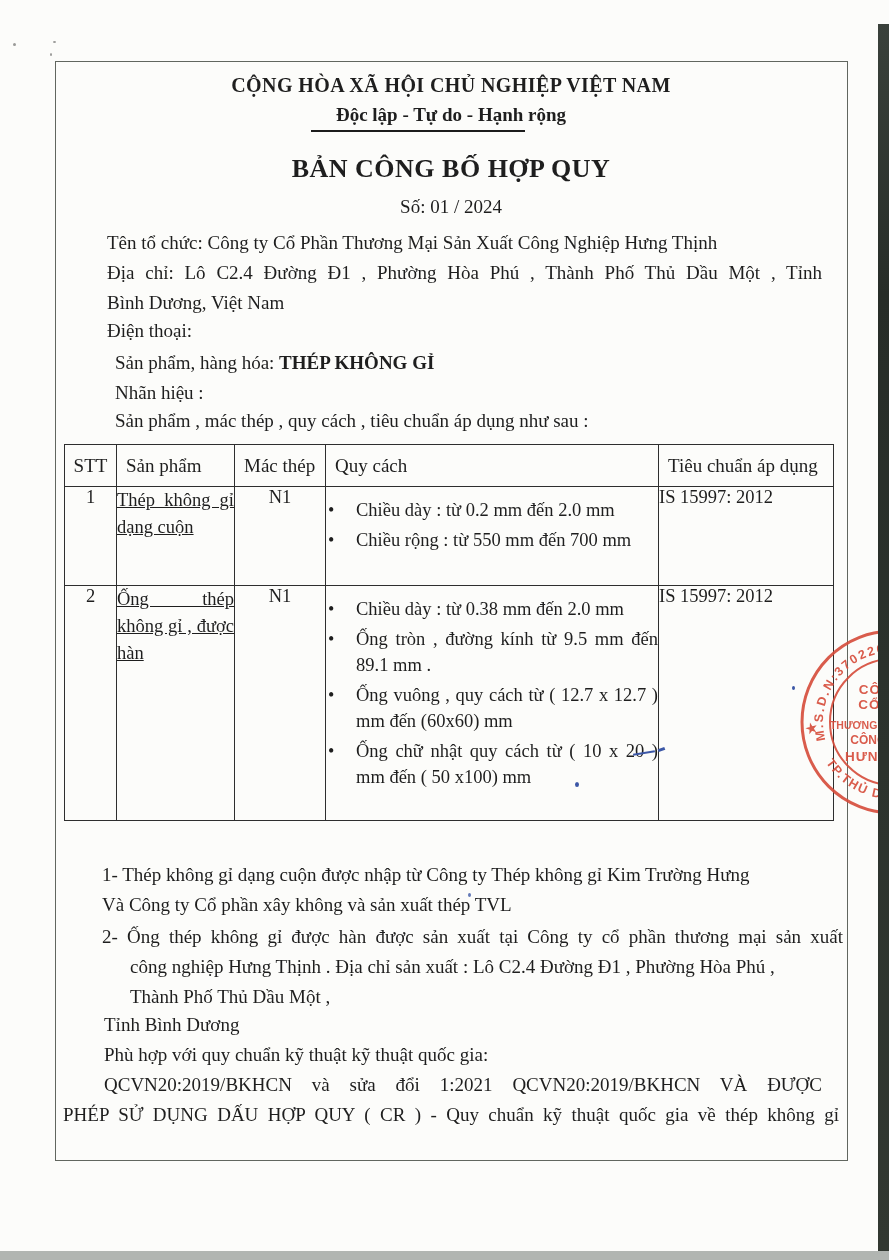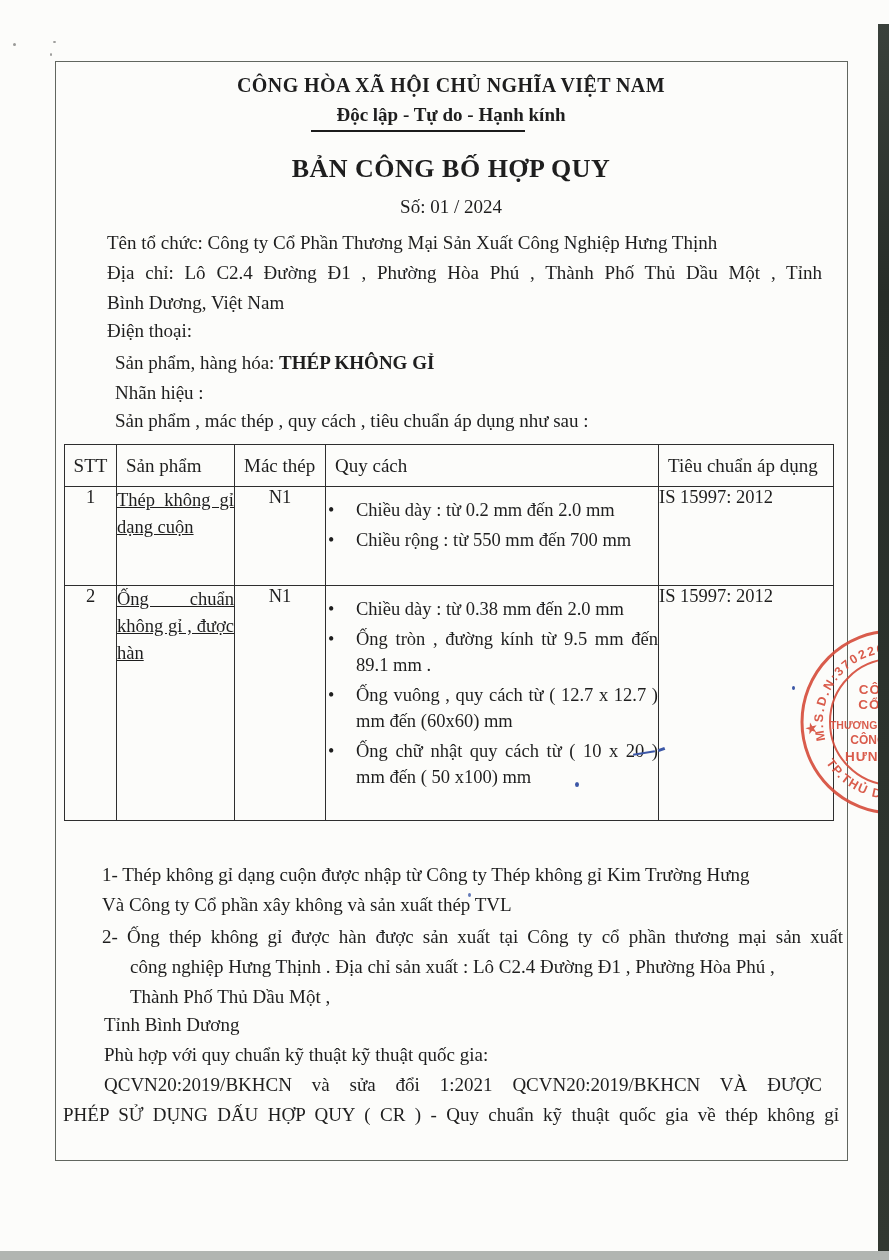--- a/index.html
+++ b/index.html
@@ -72,22 +72,22 @@
   .bm-dash2{left:658px;top:748px;width:7px;height:3px;transform:rotate(-20deg);}
   .bm-dot1{left:575px;top:782px;width:4px;height:5px;border-radius:50%;}
   .bm-dot2{left:792px;top:686px;width:3px;height:4px;border-radius:50%;}
   .bm-dot3{left:468px;top:893px;width:3px;height:4px;border-radius:50%;opacity:.8;}
 </style>
 </head>
 <body>
 
 <div class="abs frame"></div>
 
-<div class="abs cline nat-header">CÔNG HÒA XÃ HỘI CHỦ NGHĨA VIỆT NAM</div>
-<div class="abs cline motto">Độc lập - Tự do - Hạnh kính</div>
+<div class="abs cline nat-header">CỘNG HÒA XÃ HỘI CHỦ NGHIỆP VIỆT NAM</div>
+<div class="abs cline motto">Độc lập - Tự do - Hạnh rộng</div>
 <div class="abs motto-underline"></div>
 
 <div class="abs cline doc-title">BẢN CÔNG BỐ HỢP QUY</div>
 <div class="abs cline doc-number">Số: 01 / 2024</div>
 
 <div class="abs bl l-org">Tên tổ chức: Công ty Cổ Phần Thương Mại Sản Xuất Công Nghiệp Hưng Thịnh</div>
 <div class="abs bl l-addr1">Địa chỉ: Lô C2.4 Đường Đ1 , Phường Hòa Phú , Thành Phố Thủ Dầu Một , Tỉnh</div>
 <div class="abs bl l-addr2">Bình Dương, Việt Nam</div>
 <div class="abs bl l-phone">Điện thoại:</div>
 <div class="abs bl l-prod"><span>Sản phẩm, hàng hóa: </span><span class="bold">THÉP KHÔNG GỈ</span></div>
@@ -118,21 +118,21 @@
         <td class="td-prod">Thép không gỉ dạng cuộn</td>
         <td class="td-grade">N1</td>
         <td class="td-spec">
           <div class="spec">Chiều dày : từ 0.2 mm đến 2.0 mm</div>
           <div class="spec">Chiều rộng : từ 550 mm đến 700 mm</div>
         </td>
         <td class="td-std">IS 15997: 2012</td>
       </tr>
       <tr class="r2">
         <td class="td-stt">2</td>
-        <td class="td-prod">Ống chuẩn không gỉ , được hàn</td>
+        <td class="td-prod">Ống thép không gỉ , được hàn</td>
         <td class="td-grade">N1</td>
         <td class="td-spec">
           <div class="spec">Chiều dày : từ 0.38 mm đến 2.0 mm</div>
           <div class="spec">Ống tròn , đường kính từ 9.5 mm đến 89.1 mm .</div>
           <div class="spec">Ống vuông , quy cách từ ( 12.7 x 12.7 ) mm đến (60x60) mm</div>
           <div class="spec">Ống chữ nhật quy cách từ ( 10 x 20 ) mm đến ( 50 x100) mm</div>
         </td>
         <td class="td-std">IS 15997: 2012</td>
       </tr>
     </tbody>

